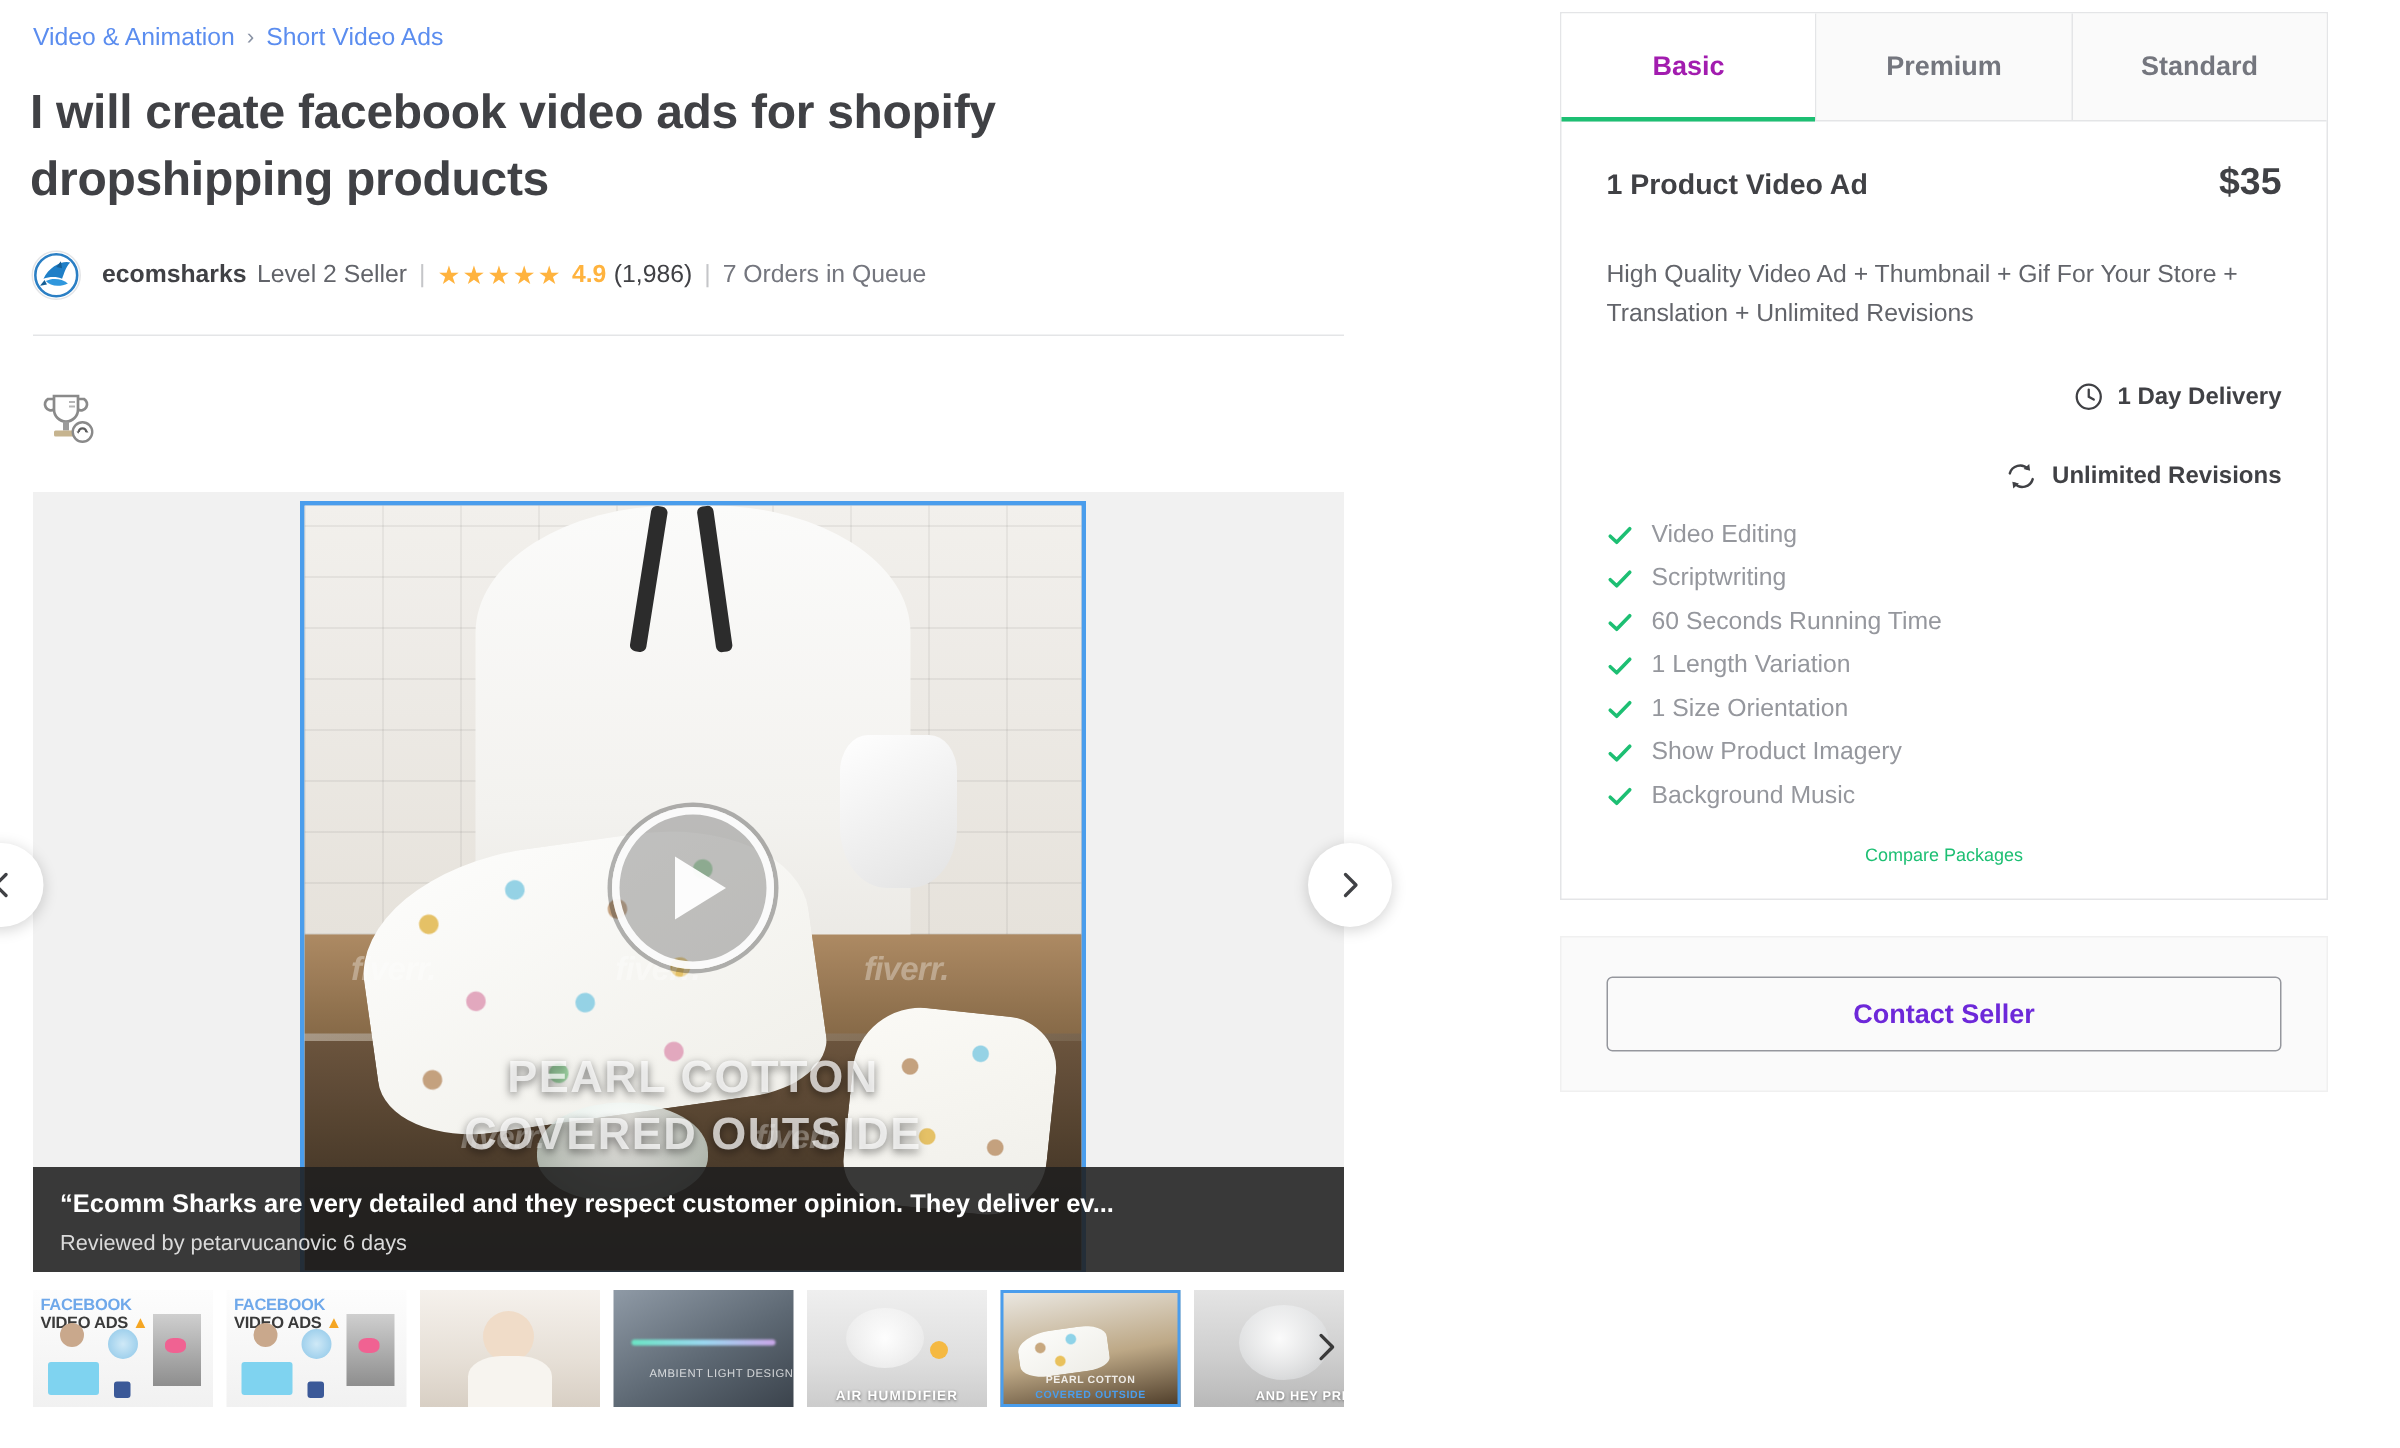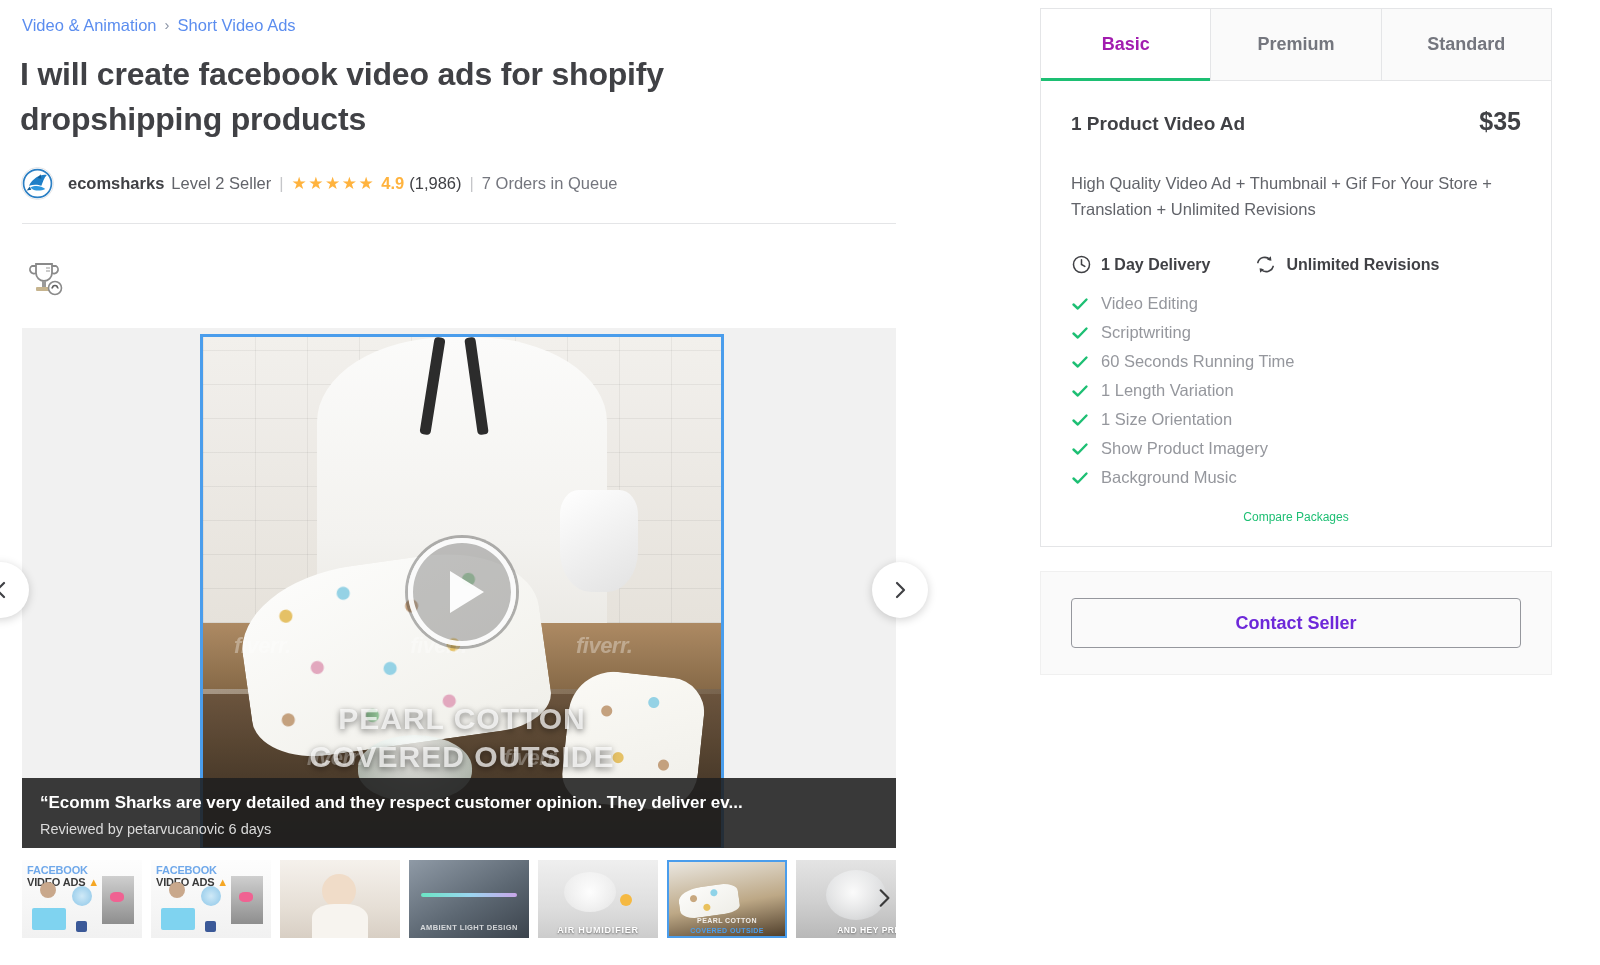--- a/index.html
+++ b/index.html
@@ -368,22 +368,22 @@
     background: #f7f4ef; border-radius: 40% 40% 0 0;
   }
 
   .t-dark { background: linear-gradient(150deg,#8f9aa6 0%, #5d6873 55%, #3b434c 100%); }
   .t-dark .streak {
     position: absolute; left: 10%; top: 42%; right: 10%; height: 4px;
     background: linear-gradient(90deg,#6be4c4,#9ad7f0,#c9a6e8);
     border-radius: 3px; filter: blur(0.6px);
   }
   .t-dark .cap {
-    position: absolute; left: 0; right: 0; bottom: 6px; text-align: center;
-    font-size: 7.5px; font-weight: bold; color: rgba(255,255,255,0.75);
+    position: absolute; left: 0; right: 0; bottom: 18px; text-align: right;
+    font-size: 7.5px; font-weight: normal; color: rgba(255,255,255,0.75);
     letter-spacing: 0.4px;
   }
 
   .t-hum { background: linear-gradient(180deg,#efefef 0%, #dedede 60%, #cccccc 100%); }
   .t-hum .mist {
     position: absolute; left: 26px; top: 12px; width: 52px; height: 40px;
     background: radial-gradient(circle at 50% 50%, rgba(255,255,255,0.95), rgba(235,235,235,0.4));
     border-radius: 50%;
   }
   .t-hum .dot {
@@ -489,22 +489,23 @@
   .pkg-desc {
     margin-top: 34px;
     font-size: 16.5px;
     line-height: 26px;
     color: #62646a;
   }
 
   .pkg-meta {
     display: flex;
     align-items: flex-end;
-    gap: 44px;
+    gap: 32px;
     margin-top: 32px;
+    flex-direction: column;
   }
   .meta-item {
     display: flex; align-items: center; gap: 9px;
     font-size: 16px; font-weight: bold; color: #404145;
   }
   .meta-item svg { display: block; }
 
   .feature-list { margin-top: 14px; }
   .feature-row {
     display: flex;

